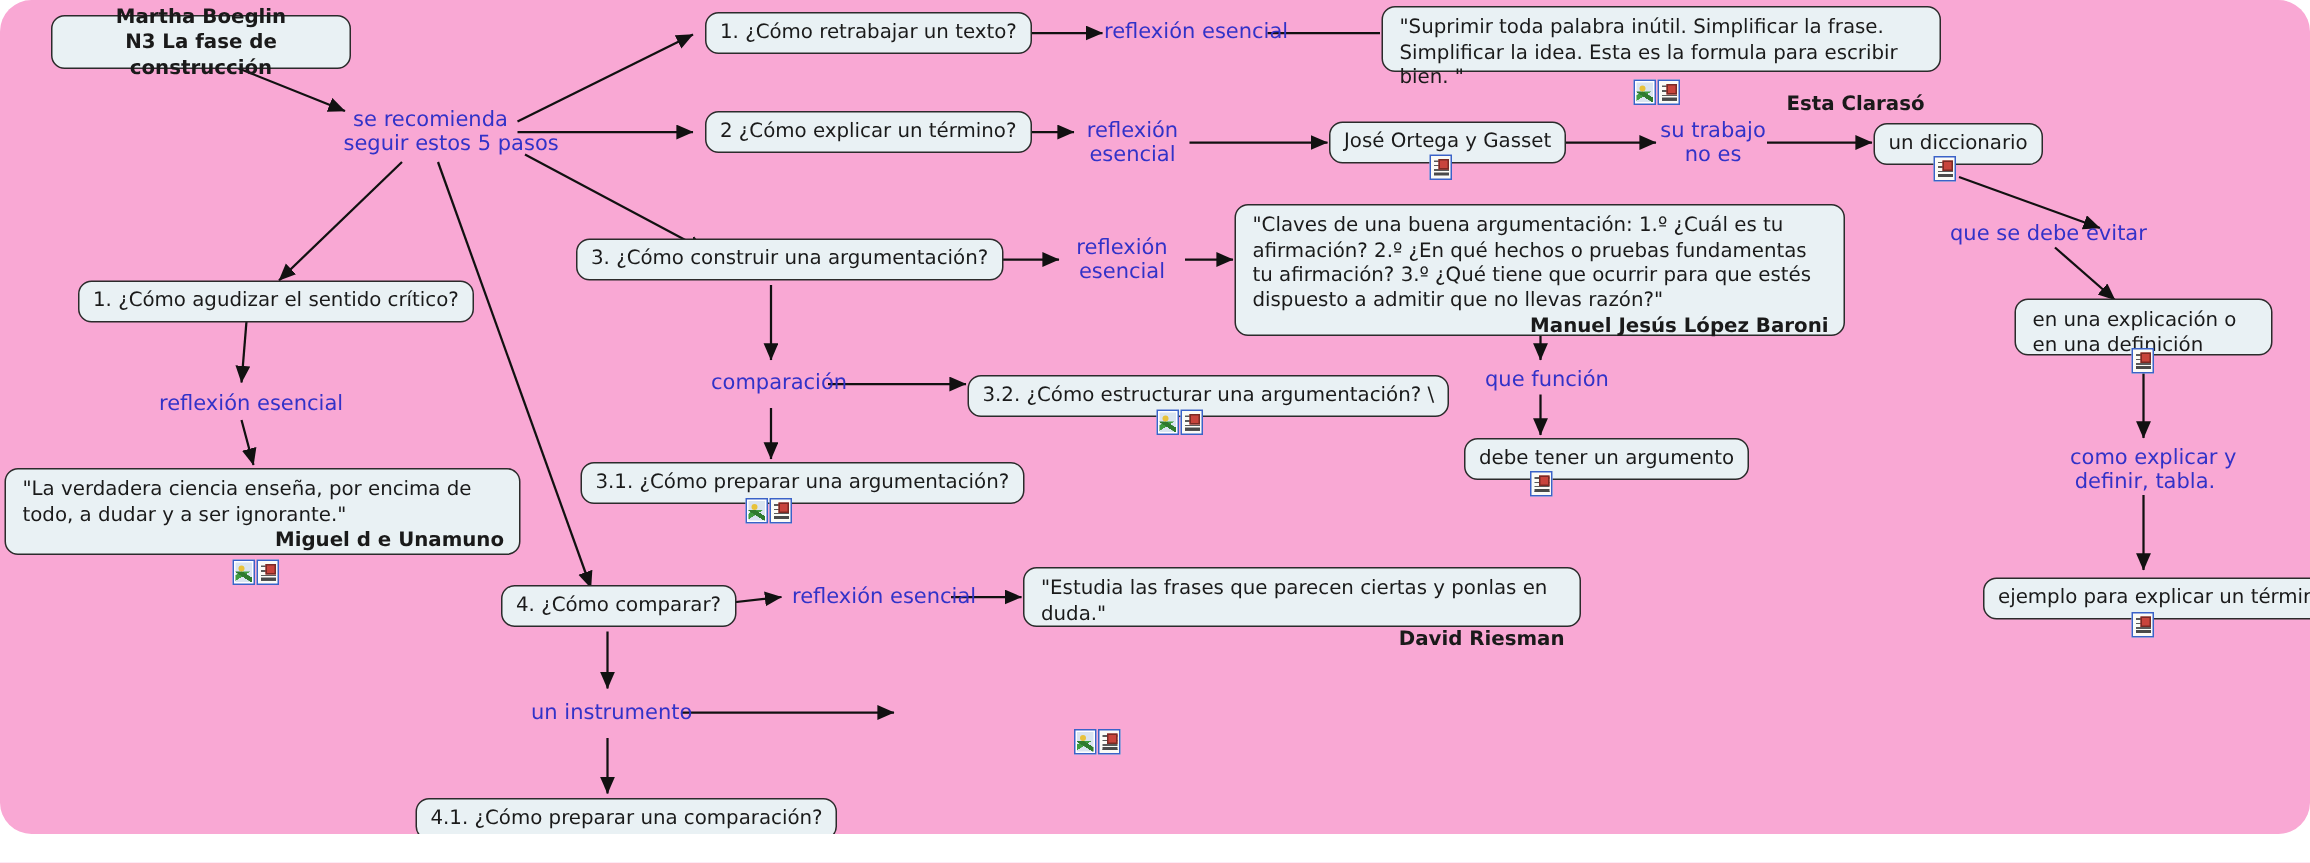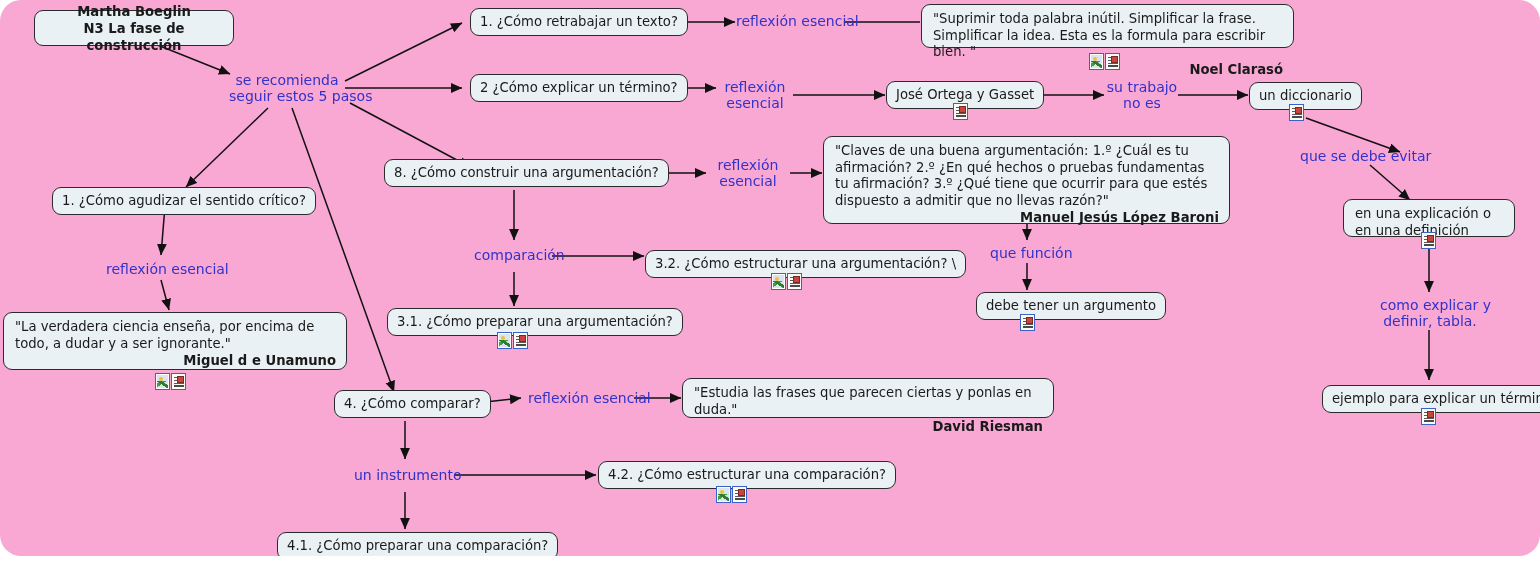--- a/index.html
+++ b/index.html
@@ -230,21 +230,21 @@
     <div>se recomienda</div>
     <div>seguir estos 5 pasos</div>
   </div>
 
   <div class="node" style="left:470px; top:8px; height:28px;">1. ¿Cómo retrabajar un texto?</div>
 
   <div class="link-label" style="left:736px; top:14px;">reflexión esencial</div>
 
   <div class="node wrapq" style="left:921px; top:4px; width:373px; height:44px;">
     <span>"Suprimir toda palabra inútil. Simplificar la frase. Simplificar la idea. Esta es la formula para escribir bien. "</span>
-    <span class="attrib">Noel Clarasó</span>
+    <span class="attrib">Esta Clarasó</span>
   </div>
   <div class="icons" style="left:1089px; top:53px;">
     <span class="ico pic">
         <span class="sun"></span>
       </span>
     <span class="ico doc">
         <span class="lines"></span>
         <span class="swatch"></span>
         <span class="bar"></span>
       </span>
@@ -275,21 +275,21 @@
   <div class="icons" style="left:1289px; top:104px;">
     <span class="ico doc">
         <span class="lines"></span>
         <span class="swatch"></span>
         <span class="bar"></span>
       </span>
   </div>
 
   <div class="link-label" style="left:1300px; top:149px;">que se debe evitar</div>
 
-  <div class="node" style="left:384px; top:159px; height:28px;">8. ¿Cómo construir una argumentación?</div>
+  <div class="node" style="left:384px; top:159px; height:28px;">3. ¿Cómo construir una argumentación?</div>
 
   <div class="link-label" style="left:707px; top:158px; width:82px;">
     <div>reflexión</div>
     <div>esencial</div>
   </div>
 
   <div class="node wrapq" style="left:823px; top:136px; width:407px; height:88px;">
     <span>"Claves de una buena argumentación: 1.º ¿Cuál es tu afirmación? 2.º ¿En qué hechos o pruebas fundamentas tu afirmación? 3.º ¿Qué tiene que ocurrir para que estés dispuesto a admitir que no llevas razón?"</span>
     <span class="attrib">Manuel Jesús López Baroni</span>
   </div>
@@ -368,21 +368,20 @@
 
   <div class="link-label" style="left:528px; top:391px;">reflexión esencial</div>
 
   <div class="node wrapq" style="left:682px; top:378px; width:372px; height:40px;">
     <span>"Estudia las frases que parecen ciertas y ponlas en duda."</span>
     <span class="attrib">David Riesman</span>
   </div>
 
   <div class="link-label" style="left:354px; top:468px;">un instrumento</div>
 
-  <div class="node" style="left:598px; top:461px; height:28px;">4.2. ¿Cómo estructurar una comparación?</div>
   <div class="icons" style="left:716px; top:486px;">
     <span class="ico pic">
         <span class="sun"></span>
       </span>
     <span class="ico doc">
         <span class="lines"></span>
         <span class="swatch"></span>
         <span class="bar"></span>
       </span>
   </div>

